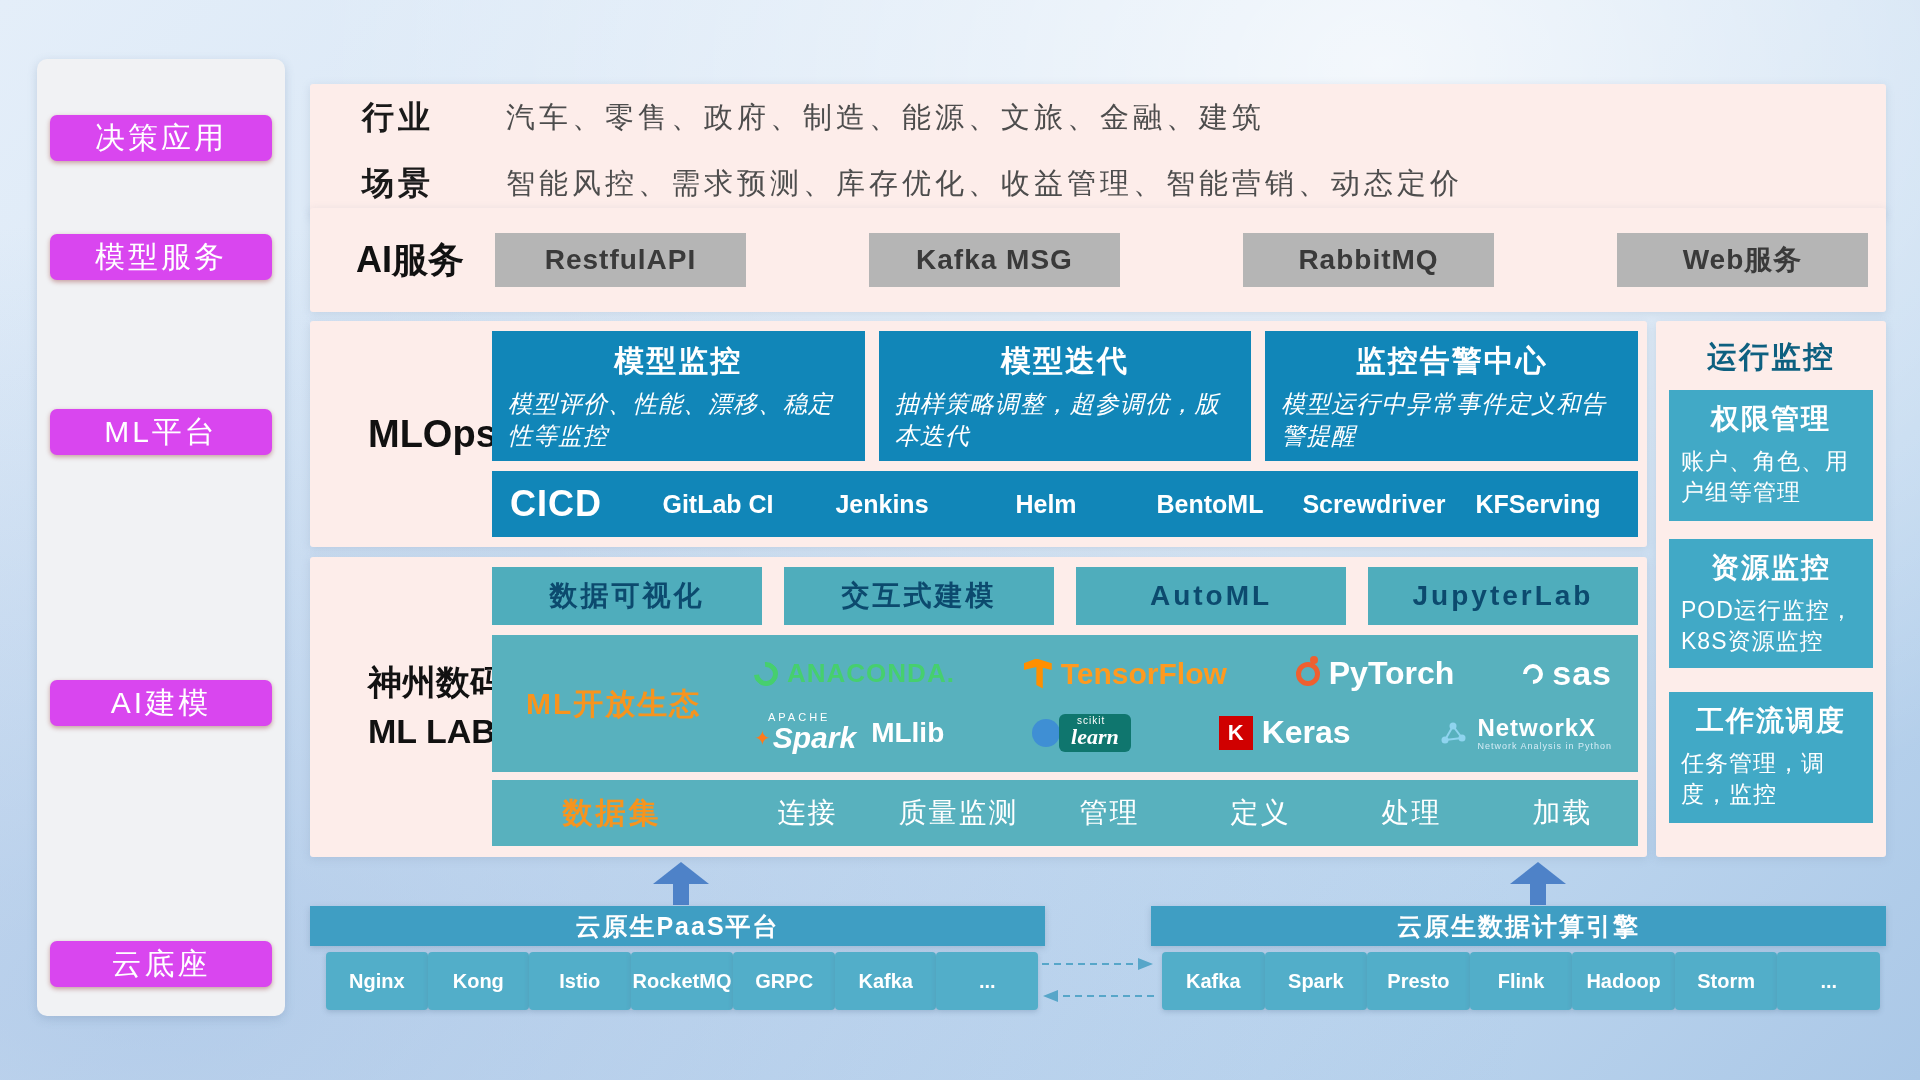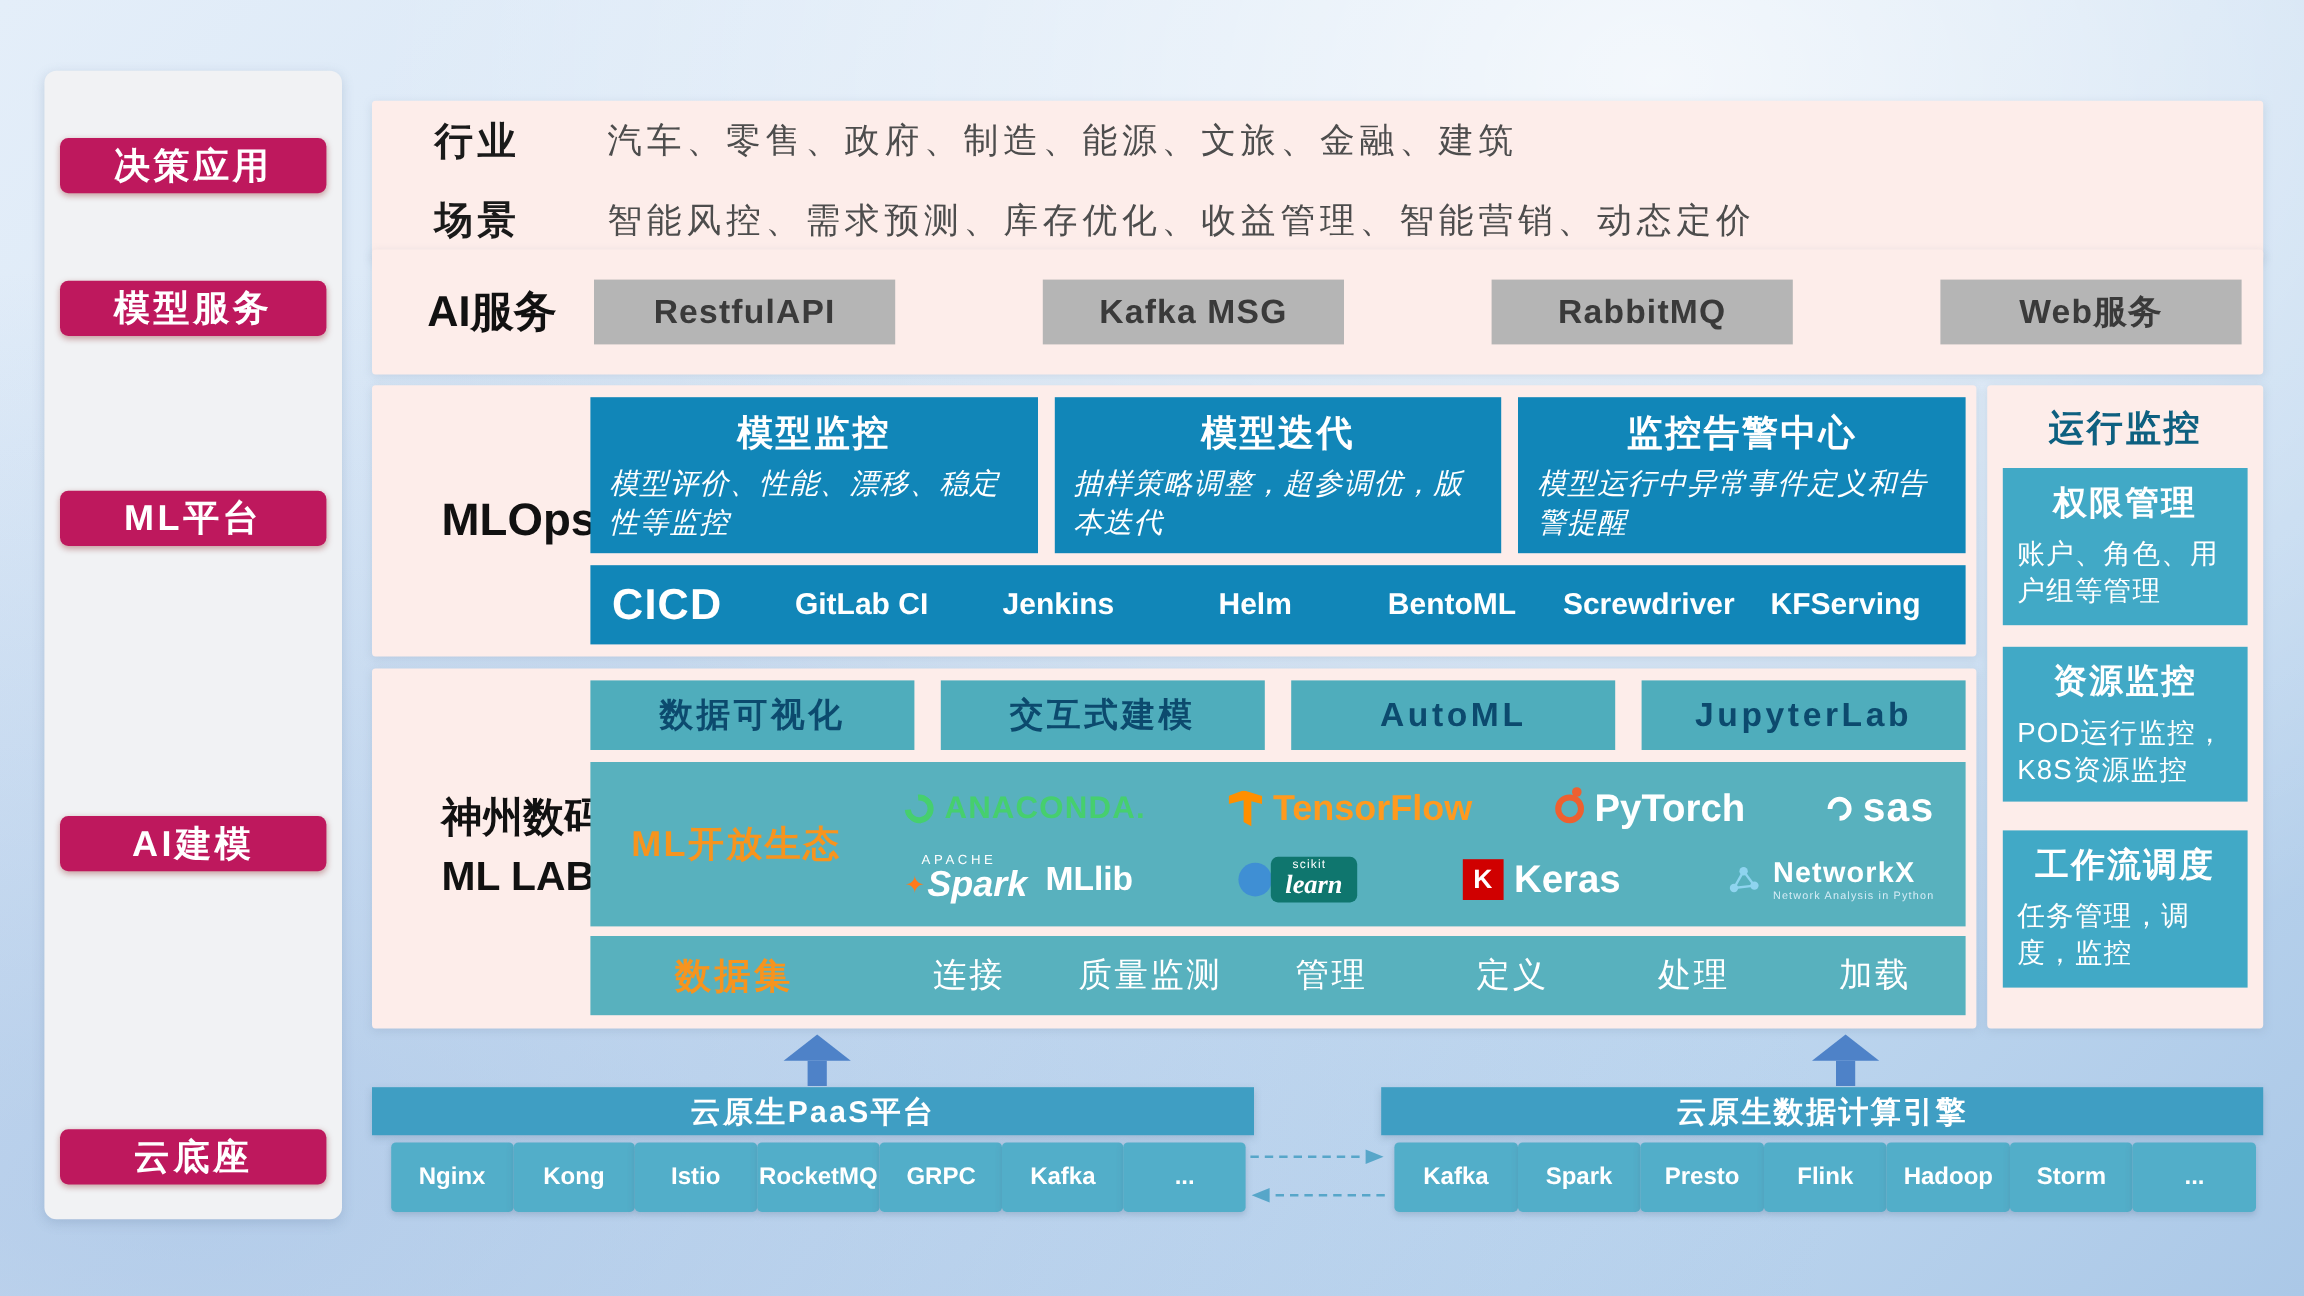--- a/index.html
+++ b/index.html
@@ -14,23 +14,23 @@
   }
 
   
   .sidebar {
     position: absolute; left: 37px; top: 59px; width: 248px; height: 957px;
     background: #f1f2f4; border-radius: 10px;
     box-shadow: 0 3px 10px rgba(110,135,170,.30);
   }
   .red-btn {
     position: absolute; left: 13px; width: 222px; height: 46px;
-    background: #be185d; color: #fff; border-radius: 7px;
+    background: #d946ef; color: #fff; border-radius: 7px;
     display: flex; align-items: center; justify-content: center;
-    font-size: 30px; font-weight: 700; letter-spacing: 3px;
+    font-size: 30px; font-weight: 400; letter-spacing: 3px;
     box-shadow: 0 2px 5px rgba(120,0,0,.35);
   }
 
   
   .panel {
     position: absolute; background: #fdedea; border-radius: 3px;
     box-shadow: 0 2px 8px rgba(120,140,170,.22);
   }
 
   

